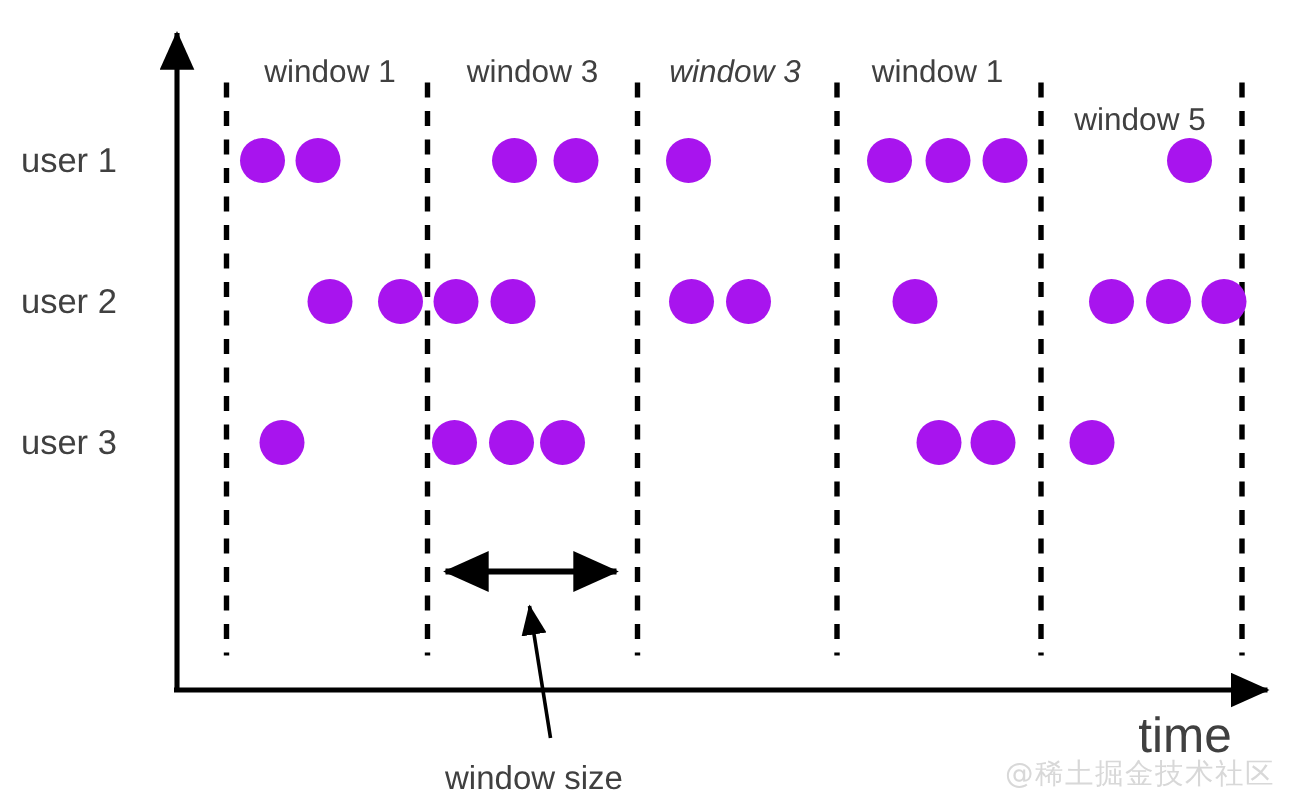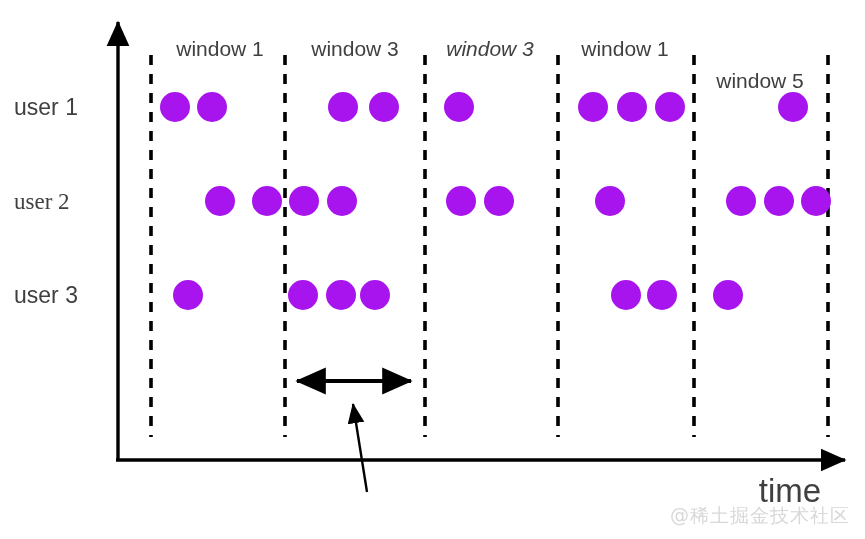--- a/index.html
+++ b/index.html
@@ -119,29 +119,30 @@
       </g>
 
     <g id="annotations-group">
       <line id="window-size-measure" x1="297" y1="381" x2="411" y2="381" stroke="#000000" stroke-width="4" marker-start="url(#arrow-start)" marker-end="url(#arrow-end)"></line>
       <line id="window-size-pointer" x1="367" y1="492" x2="353" y2="404" stroke="#000000" stroke-width="2.4" marker-end="url(#arrow-thin)"></line>
     </g>
   </svg>
 
   <div id="row-labels">
       <div class="lbl user-label" style="top: 107px; text-align: right;">user 1</div>
-      <div class="lbl user-label" style="top: 201px; font-family: Liberation Serif, serif;">user 2</div>
+      <div class="lbl user-label" style="top: 201px;">user 2</div>
       <div class="lbl user-label" style="top: 295px; text-align: center;">user 3</div>
     </div>
   <div id="window-labels">
       <div class="lbl window-label" style="left: 220px; top: 48px;">window 1</div>
       <div class="lbl window-label" style="left: 355px; top: 48px;">window 3</div>
       <div class="lbl window-label" style="left: 490px; top: 48px; font-style: italic;">window 3</div>
       <div class="lbl window-label" style="left: 625px; top: 48px;">window 1</div>
       <div class="lbl window-label" style="left: 760px; top: 48px; margin-top: 32px;">window 5</div>
     </div>
 
   <div class="lbl axis-label" id="x-axis-label" style="left:790px; top:490px;">time</div>
 
+  <div class="lbl annot-label" id="window-size-label" style="left:356px; top:519px;">window size</div>
 
   <div class="watermark" id="watermark" style="left:760px; top:516px;">@稀土掘金技术社区</div>
 
 </div>
 
 </body></html>

